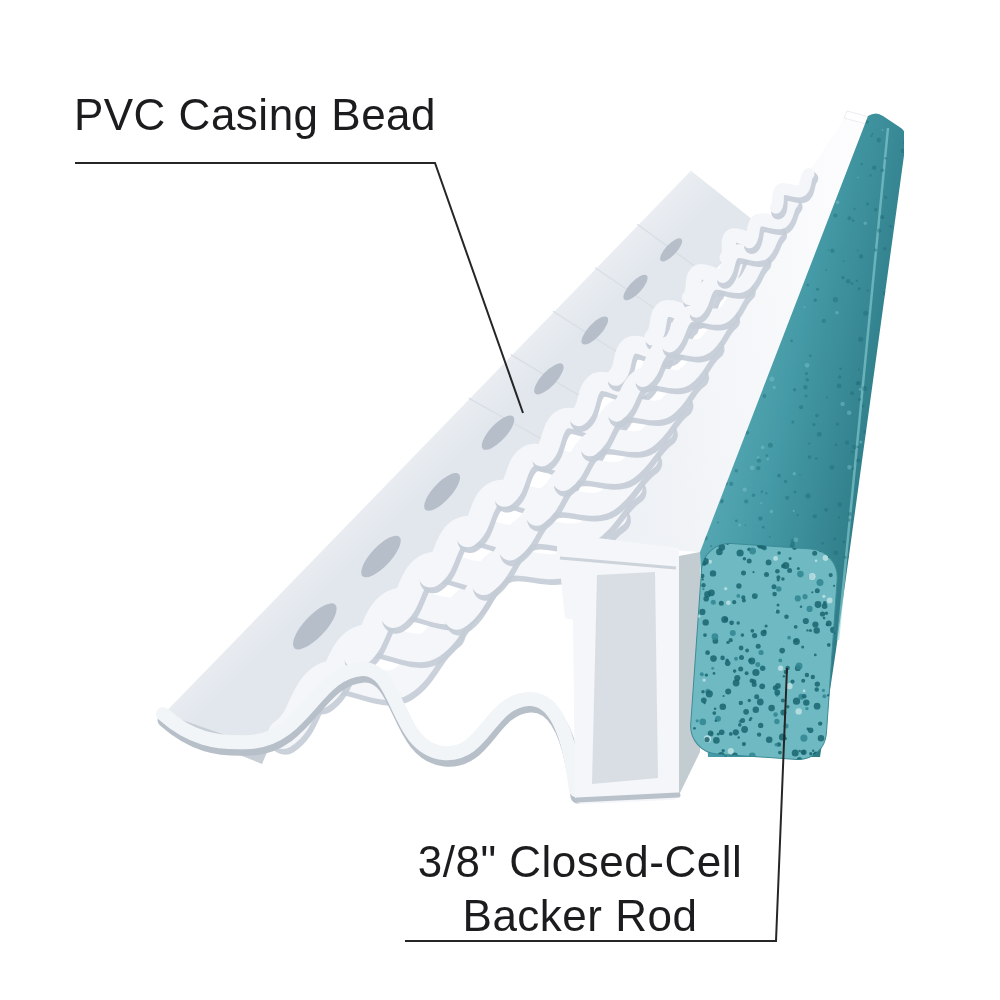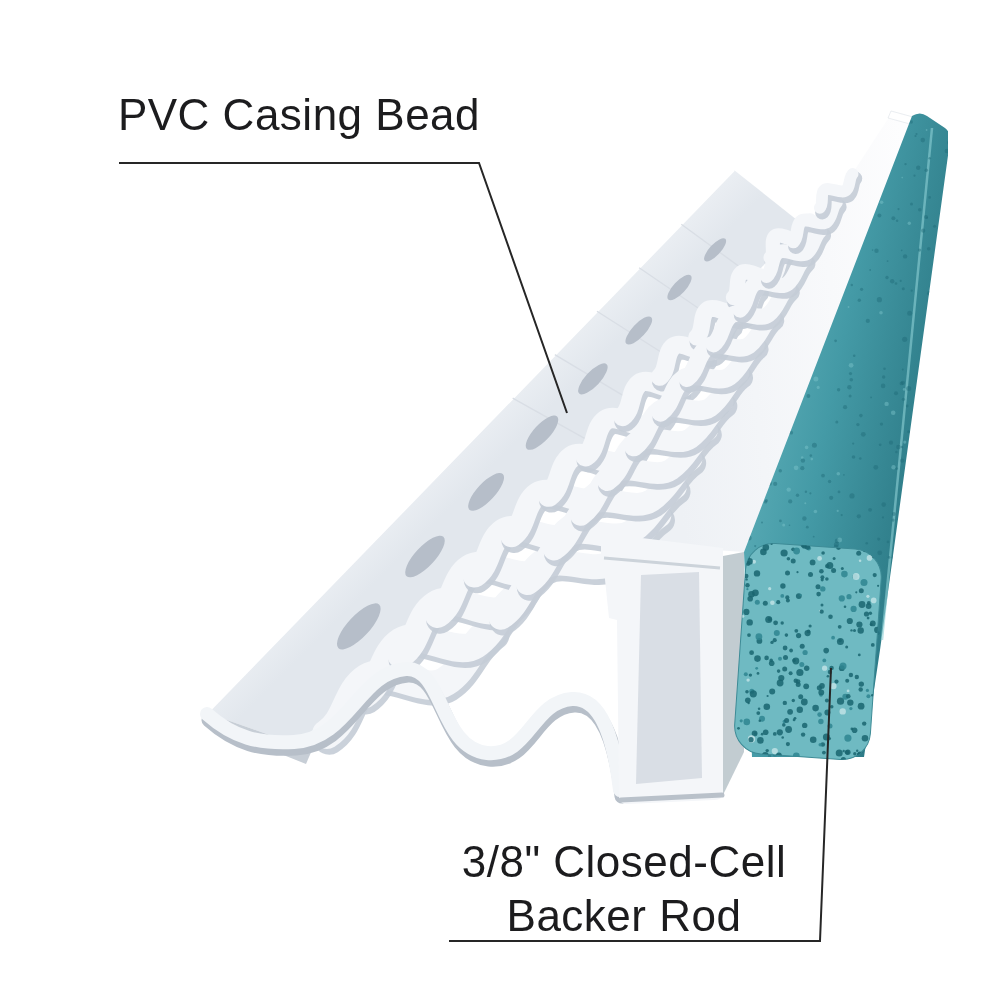--- a/index.html
+++ b/index.html
@@ -1,17 +1,17 @@
 <!DOCTYPE html>
 <html><head>
 <meta charset="utf-8">
 <style>
   html,body{margin:0;padding:0;background:#ffffff;}
   .stage{position:relative;width:904px;height:1000px;background:#ffffff;overflow:hidden;
-         font-family:"Liberation Sans", sans-serif;margin-left:44px;}
+         font-family:"Liberation Sans", sans-serif;}
   svg{display:block}
   .lbl{font-family:"Liberation Sans", sans-serif;font-size:44px;fill:#1c1c1e;letter-spacing:.5px;}
   .leader{fill:none;stroke:#262626;stroke-width:2;}
 </style>
 </head>
 <body>
 
 <div class="stage">
 <svg id="scene" viewBox="0 0 1000 1000" width="1000" height="1000">
   <defs>

